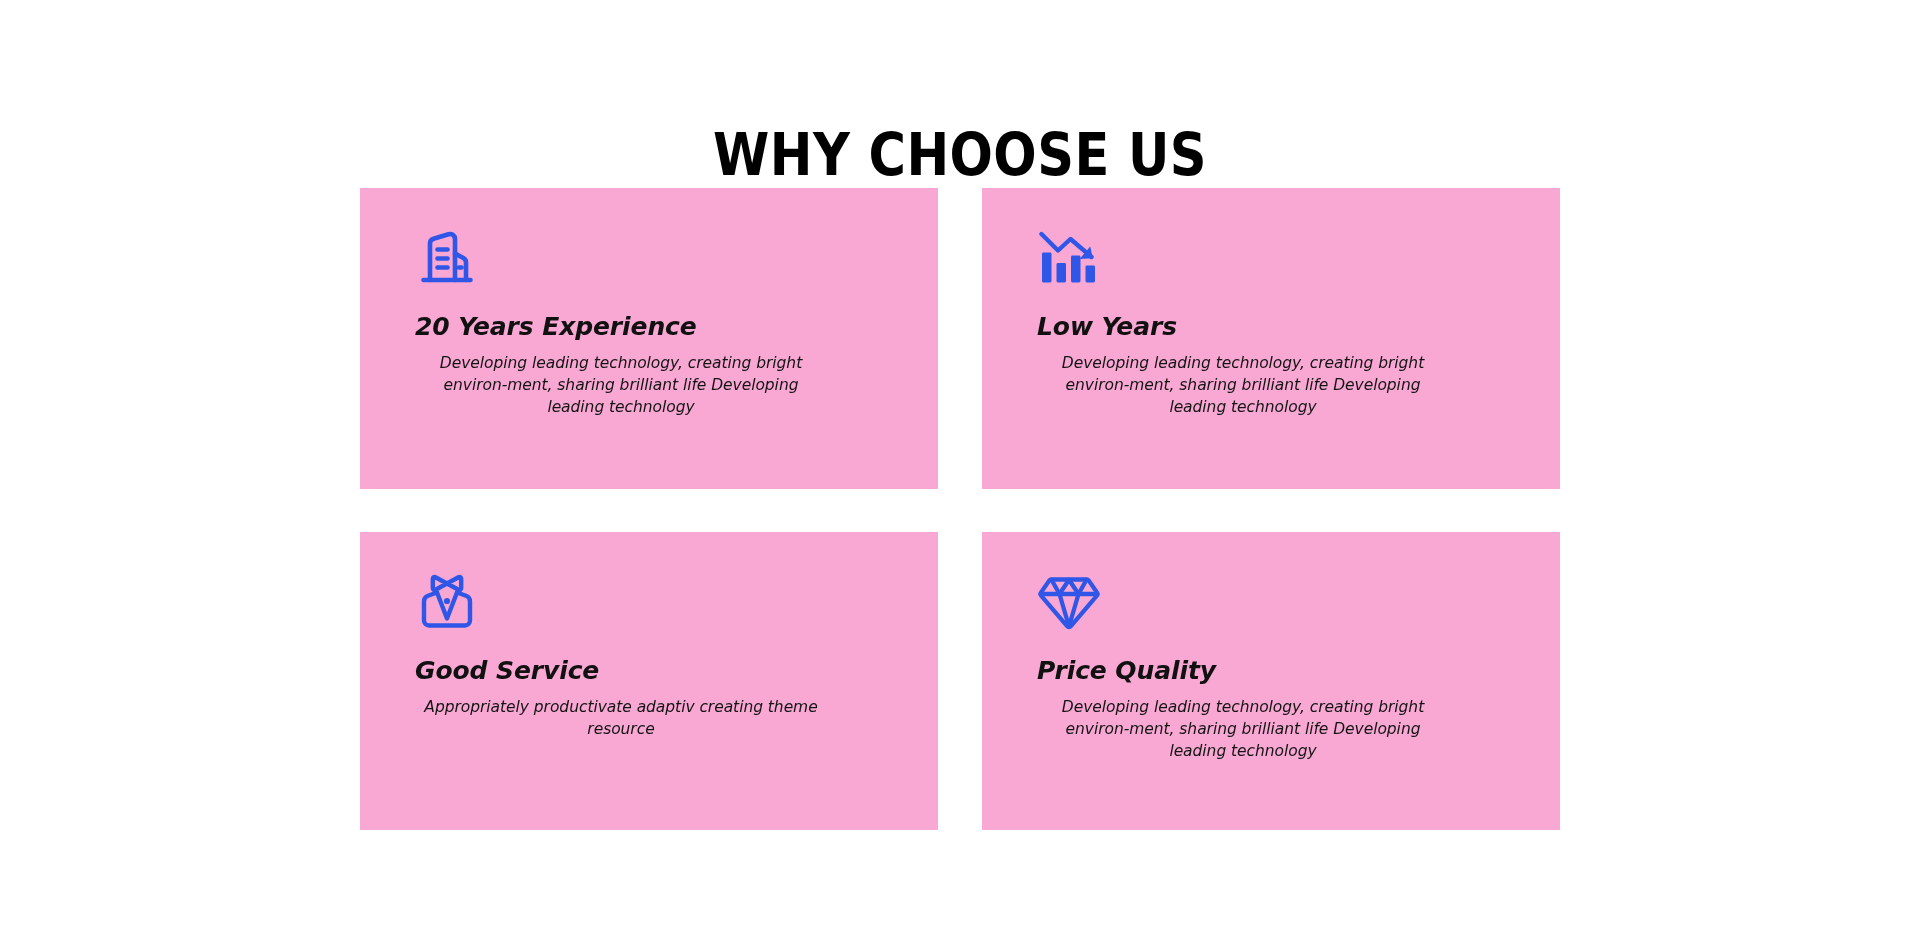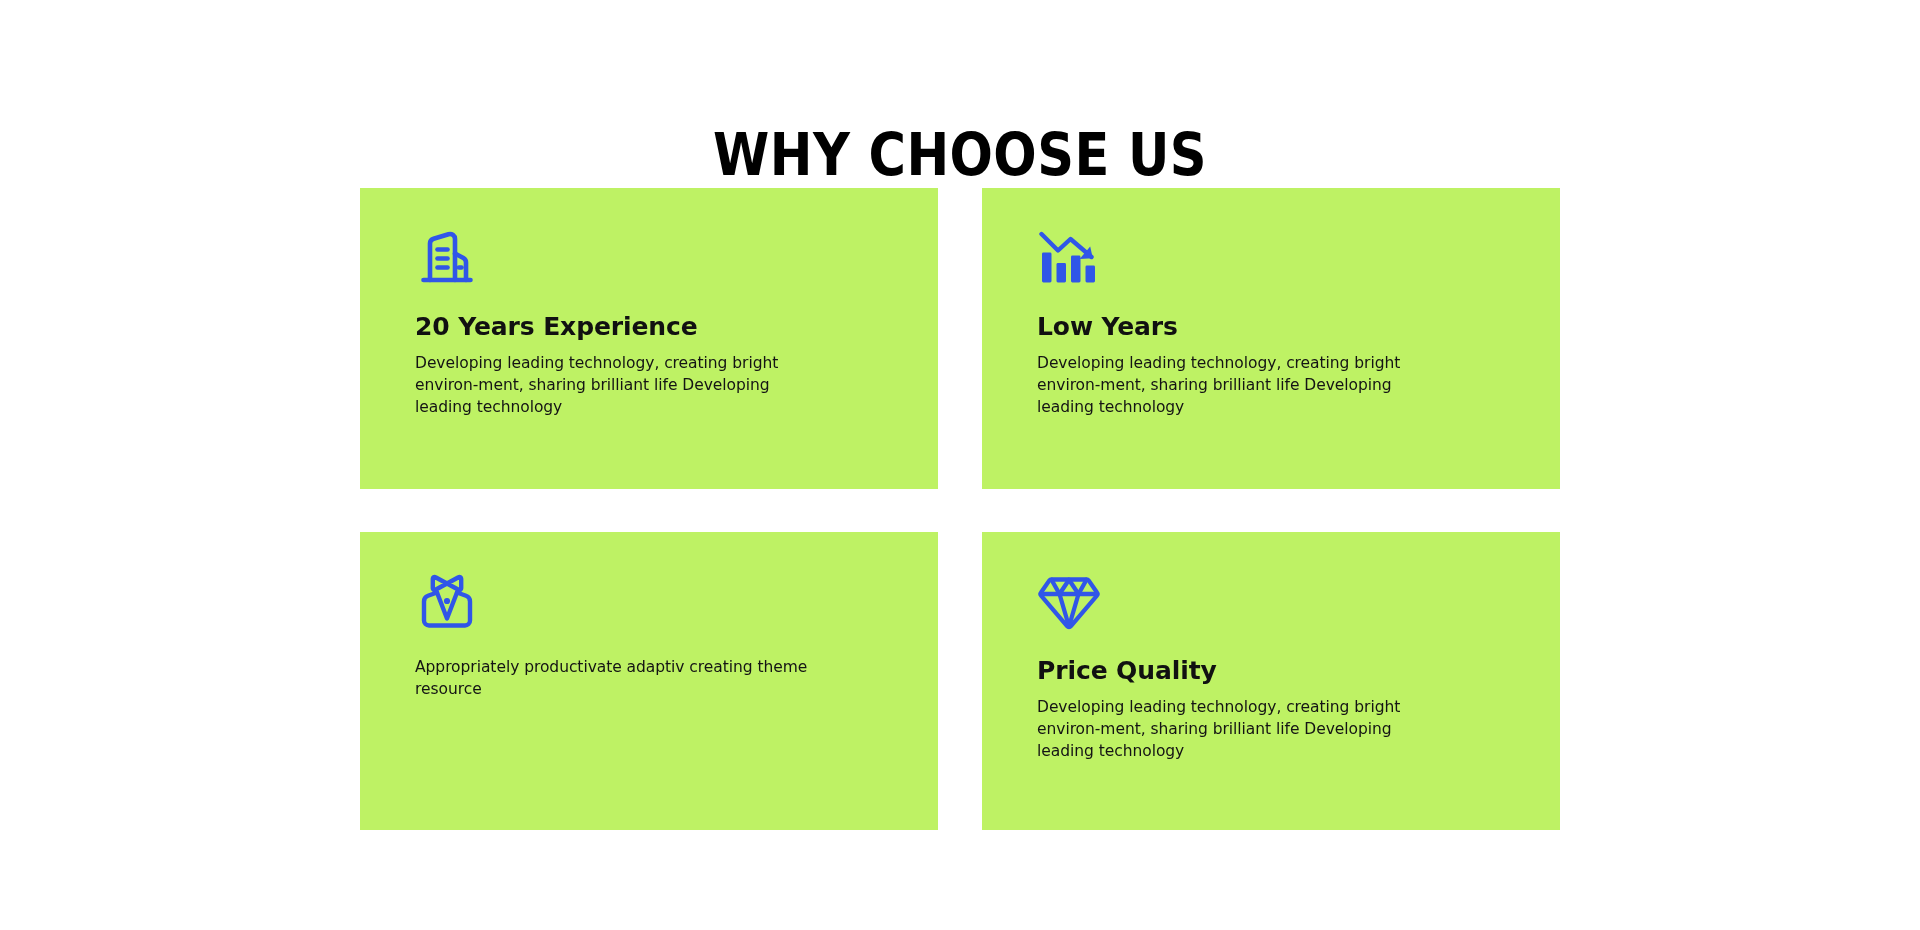--- a/index.html
+++ b/index.html
@@ -46,24 +46,25 @@
     width: 1200px;
     height: 642px;
     display: grid;
     grid-template-columns: 578px 578px;
     grid-template-rows: 301px 298px;
     column-gap: 44px;
     row-gap: 43px;
   }
 
   .card {
-    background: #bef264;
+    background: #f9a8d4;
     position: relative;
     box-sizing: border-box;
     padding: 38px 55px 0 55px;
+    font-style: italic;
   }
 
   .card-icon {
     display: block;
     width: 64px;
     height: 64px;
     margin-bottom: 22px;
   }
   .card-icon svg {
     display: block;
@@ -84,20 +85,21 @@
 
   .card-text {
     font-family: "DejaVu Sans", sans-serif;
     font-size: 15.5px;
     line-height: 22px;
     font-weight: 400;
     color: #141414;
     margin: 0;
     max-width: 412px;
     letter-spacing: -0.05px;
+    text-align: center;
   }
 </style>
 </head>
 <body>
 
 <div class="page">
 
   <h1 class="section-title">WHY CHOOSE US</h1>
 
   <div class="grid">
@@ -144,20 +146,21 @@
         <svg viewBox="0 0 64 64" fill="none" xmlns="http://www.w3.org/2000/svg">
           <g stroke="#3056e8" stroke-width="4.4" stroke-linecap="round" stroke-linejoin="round">
             <path d="M32 13.5 L20.5 7.2 a1.8 1.8 0 0 0-2.7 1.6 v9.4 a1.8 1.8 0 0 0 2.7 1.6 L32 13.5 Z"></path>
             <path d="M32 13.5 L43.5 7.2 a1.8 1.8 0 0 1 2.7 1.6 v9.4 a1.8 1.8 0 0 1-2.7 1.6 L32 13.5 Z"></path>
             <path d="M22 22.5 L13 25.8 A6 6 0 0 0 9 31.5 V50.5 a5 5 0 0 0 5 5 H50 a5 5 0 0 0 5-5 V31.5 a6 6 0 0 0-4-5.7 L42 22.5"></path>
             <path d="M22 22.5 L32 48.5 L42 22.5"></path>
           </g>
           <circle cx="32" cy="31" r="3.1" fill="#3056e8"></circle>
         </svg>
       </span>
+      <div class="card-title">Good Service</div>
       <p class="card-text">Appropriately productivate adaptiv creating theme resource</p>
     </div>
 
     <div class="card">
       <span class="card-icon">
         <svg viewBox="0 0 64 64" fill="none" xmlns="http://www.w3.org/2000/svg">
           <g stroke="#3056e8" stroke-width="4.3" stroke-linecap="round" stroke-linejoin="round">
             <path d="M14.5 9.5 H49.5 a3 3 0 0 1 2.3 1.1 L60 22.5 a2.4 2.4 0 0 1-0.1 3.1 L33.9 56.2 a2.5 2.5 0 0 1-3.8 0 L4.1 25.6 A2.4 2.4 0 0 1 4 22.5 L12.2 10.6 A3 3 0 0 1 14.5 9.5 Z"></path>
             <path d="M4 24 H60"></path>
             <path d="M14.5 9.8 L22.5 24 L32 56.5 L41.5 24 L49.5 9.8"></path>

